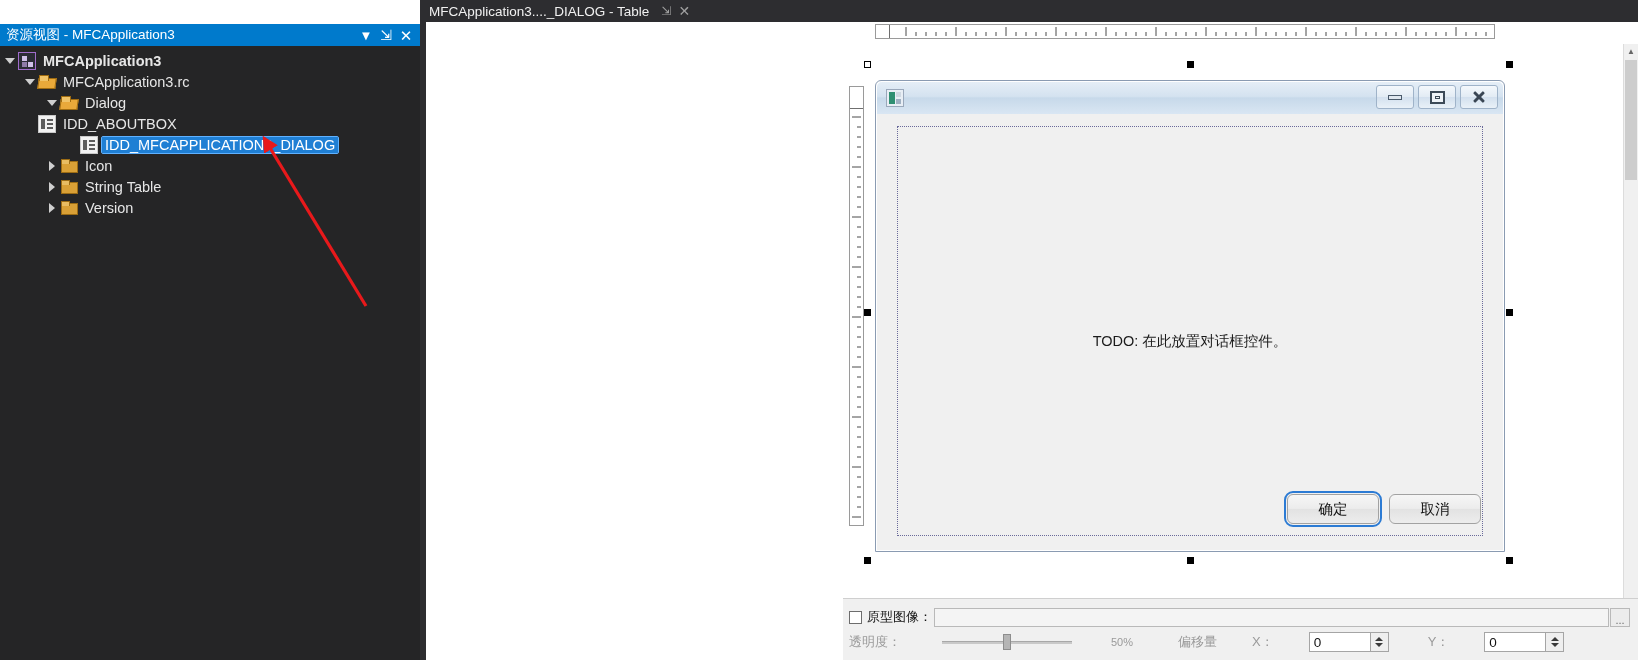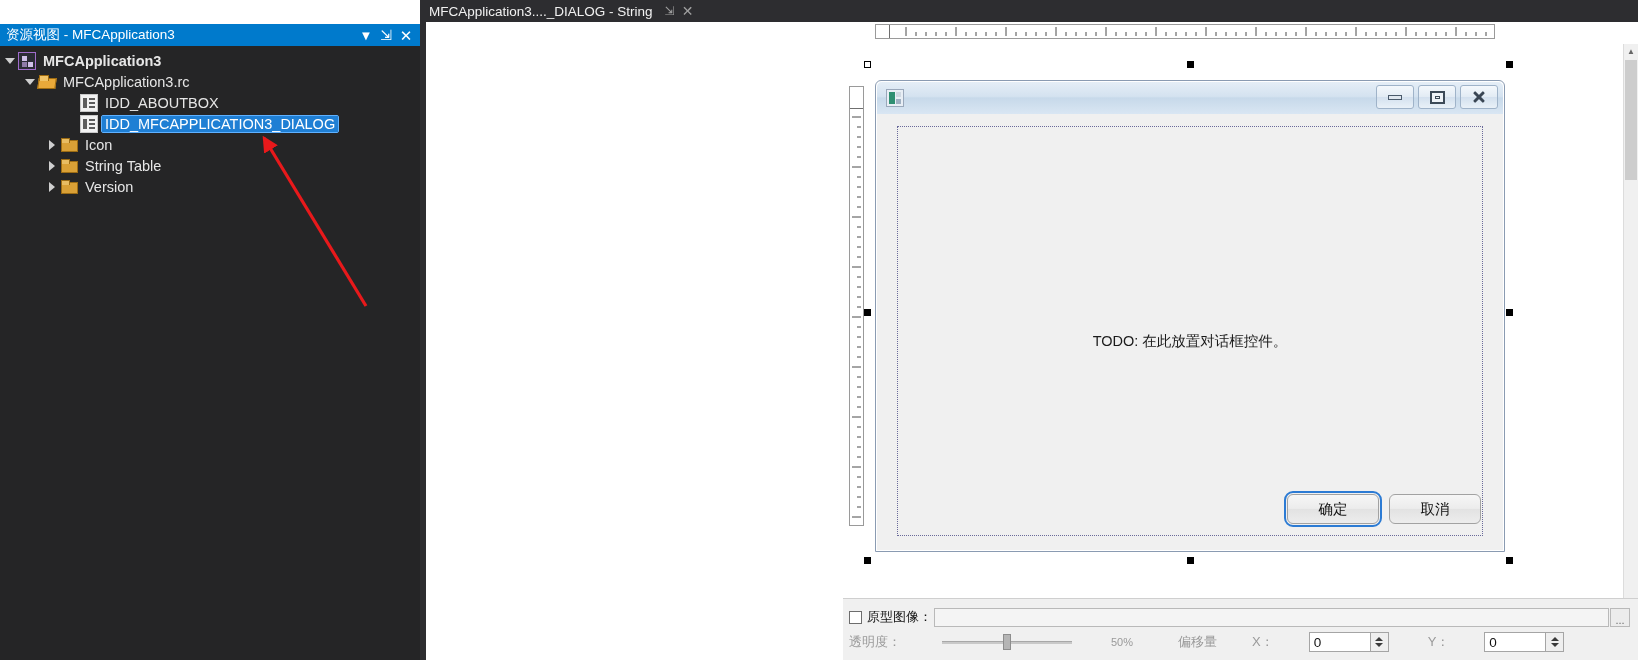--- a/index.html
+++ b/index.html
@@ -250,22 +250,29 @@
       </div>
 
       <div class="tree-row" style="padding-left:22px;">
         <span class="twisty">
             <i class="twisty-open"></i>
           </span>
         <span class="icon-box ico-folder-open"></span>
         <span class="tree-label">MFCApplication3.rc</span>
       </div>
 
-
-      <div class="tree-row" style="padding-left:80px;">
+      <div class="tree-row" style="padding-left:44px;">
+        <span class="twisty">
+            <i class="twisty-open"></i>
+          </span>
+        <span class="icon-box ico-folder-open"></span>
+        <span class="tree-label">Dialog</span>
+      </div>
+
+      <div class="tree-row" style="padding-left:38px;">
         <span class="icon-box ico-dialogres"></span>
         <span class="tree-label">IDD_ABOUTBOX</span>
       </div>
 
       <div class="tree-row" style="padding-left:80px;">
         <span class="icon-box ico-dialogres"></span>
         <span class="tree-label selected">IDD_MFCAPPLICATION3_DIALOG</span>
       </div>
 
       <div class="tree-row" style="padding-left:44px;">
@@ -301,21 +308,21 @@
         </marker>
       </defs>
       <line x1="116" y1="178" x2="14" y2="10" stroke="#e8191b" stroke-width="3.2" marker-end="url(#arrowhead)"></line>
     </svg>
   </div>
 
   <div class="editor">
 
     <div class="tabstrip">
       <div class="tab">
-        <span class="tab-title">MFCApplication3...._DIALOG - String</span>
+        <span class="tab-title">MFCApplication3...._DIALOG - Table</span>
         <span class="tab-btn">⇲</span>
         <span class="tab-btn tab-close">✕</span>
       </div>
     </div>
 
     <div class="editor-body">
       <div class="edge-strip"></div>
 
       <div class="ruler-h">
         <svg class="tickrow" width="618" height="13" viewBox="0 0 618 13">

